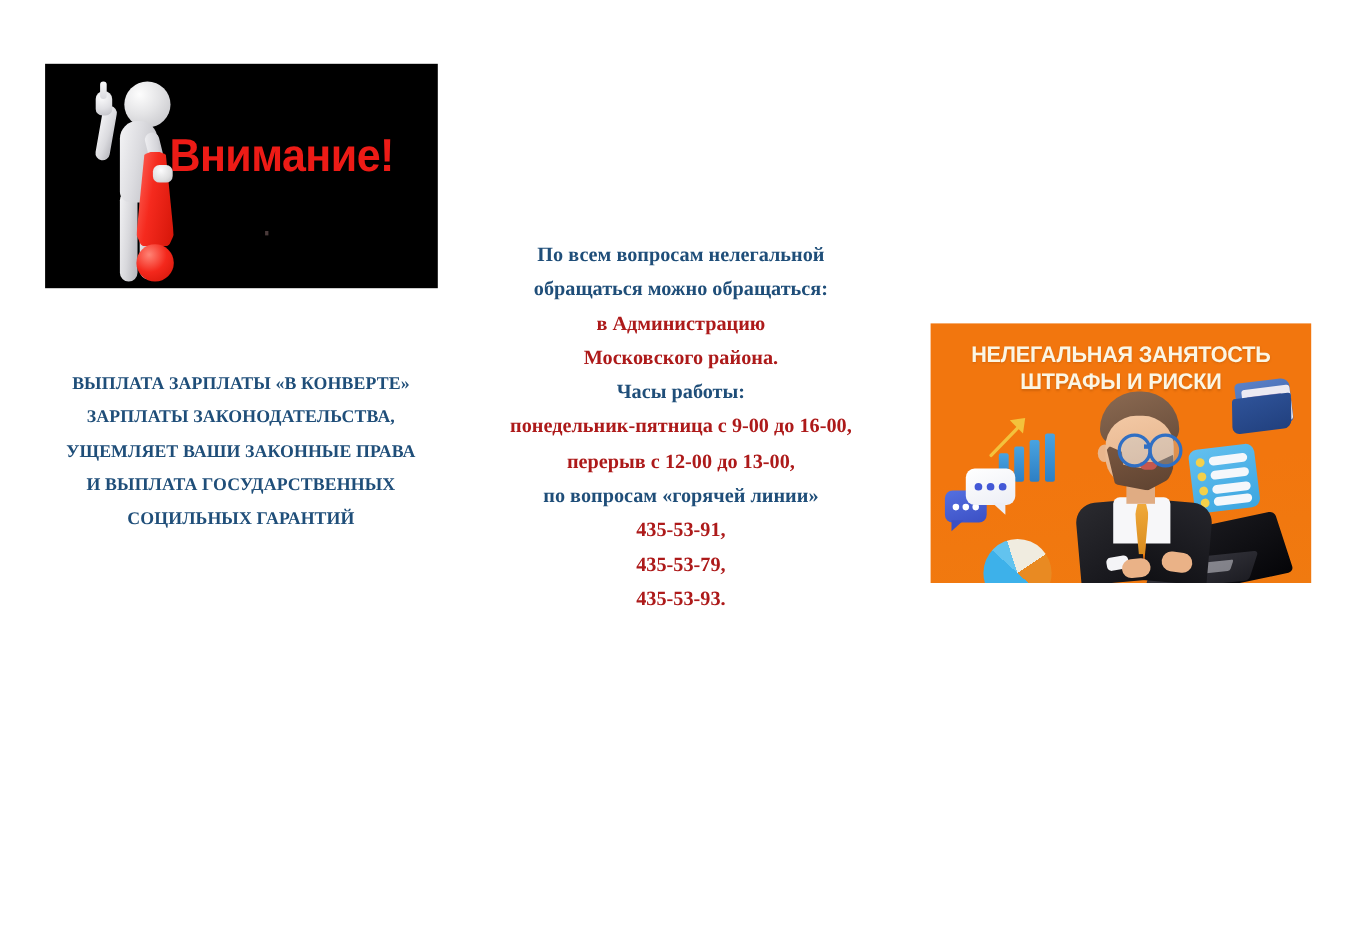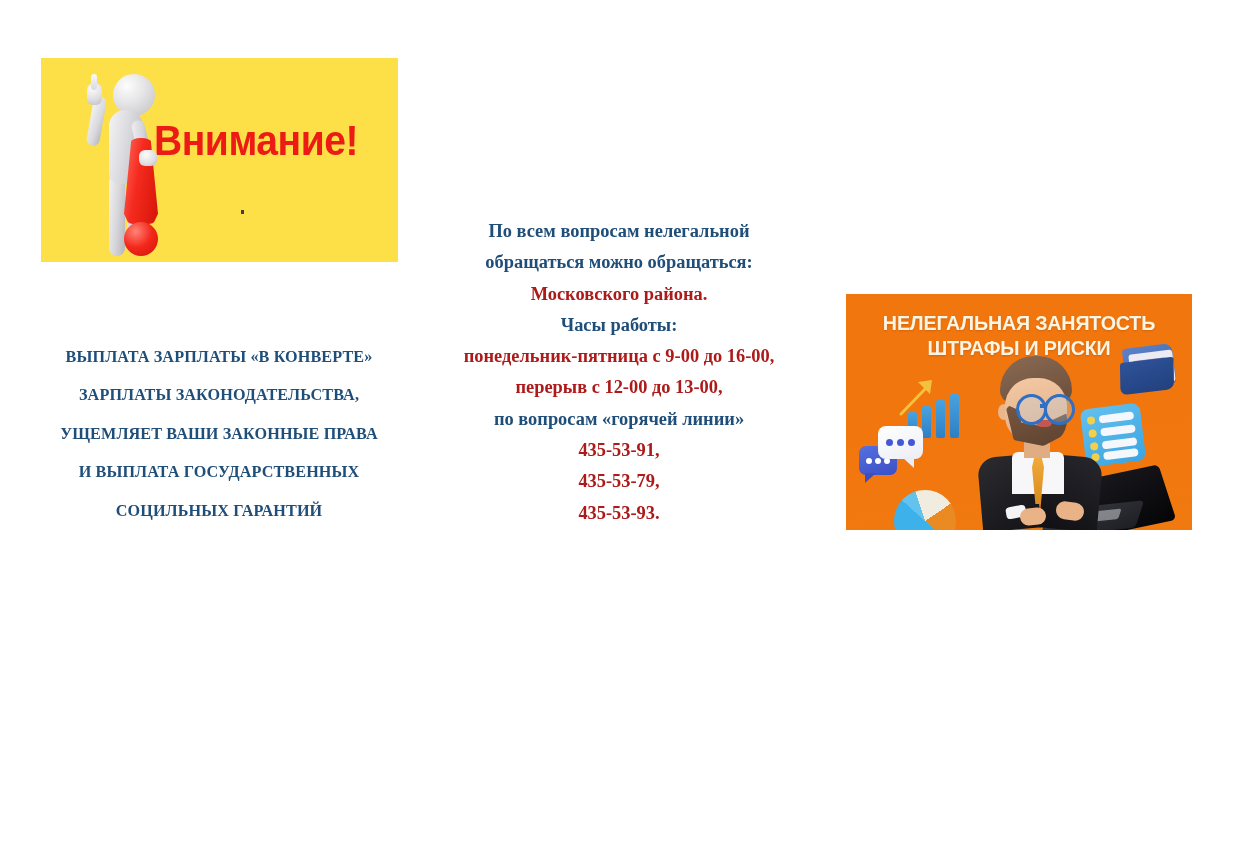--- a/index.html
+++ b/index.html
@@ -16,21 +16,21 @@
     font-family: "Liberation Serif", "DejaVu Serif", serif;
   }
 
   
   .attention-image {
     position: absolute;
     left: 41px;
     top: 58px;
     width: 357px;
     height: 204px;
-    background: #fde047;
+    background: #000000;
     overflow: hidden;
   }
   .attn-figure {
     position: absolute;
     left: 28px;
     top: 8px;
     width: 120px;
     height: 190px;
   }
   
@@ -147,21 +147,21 @@
     left: 28px;
     top: 332px;
     width: 382px;
     text-align: center;
     color: #1f4e79;
     font-weight: bold;
     font-size: 16.2px;
     line-height: 26.4px;
     letter-spacing: 0.1px;
   }
-  .left-text p { margin: 12px; }
+  .left-text p { margin: 4px; }
 
   
   .center-text {
     position: absolute;
     left: 438px;
     top: 214px;
     width: 362px;
     text-align: center;
     font-weight: bold;
     font-size: 18.4px;
@@ -434,20 +434,21 @@
   <p>ВЫПЛАТА ЗАРПЛАТЫ «В КОНВЕРТЕ»</p>
   <p>ЗАРПЛАТЫ ЗАКОНОДАТЕЛЬСТВА,</p>
   <p>УЩЕМЛЯЕТ ВАШИ ЗАКОННЫЕ ПРАВА</p>
   <p>И ВЫПЛАТА ГОСУДАРСТВЕННЫХ</p>
   <p>СОЦИЛЬНЫХ ГАРАНТИЙ</p>
 </div>
 
 <div class="center-text">
   <p class="navy">По всем вопросам нелегальной</p>
   <p class="navy">обращаться можно обращаться:</p>
+  <p class="red">в Администрацию</p>
   <p class="red">Московского района.</p>
   <p class="navy">Часы работы:</p>
   <p class="red">понедельник-пятница с 9-00 до 16-00,</p>
   <p class="red">перерыв с 12-00 до 13-00,</p>
   <p class="navy">по вопросам «горячей линии»</p>
   <p class="red">435-53-91,</p>
   <p class="red">435-53-79,</p>
   <p class="red">435-53-93.</p>
 </div>
 

